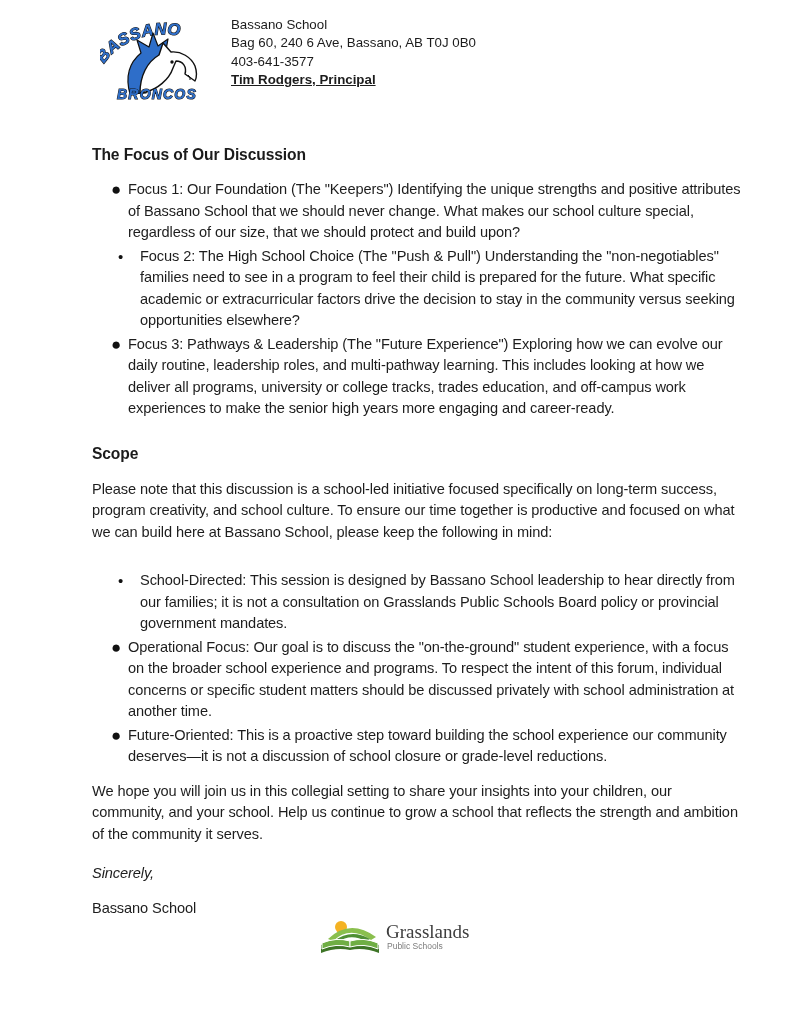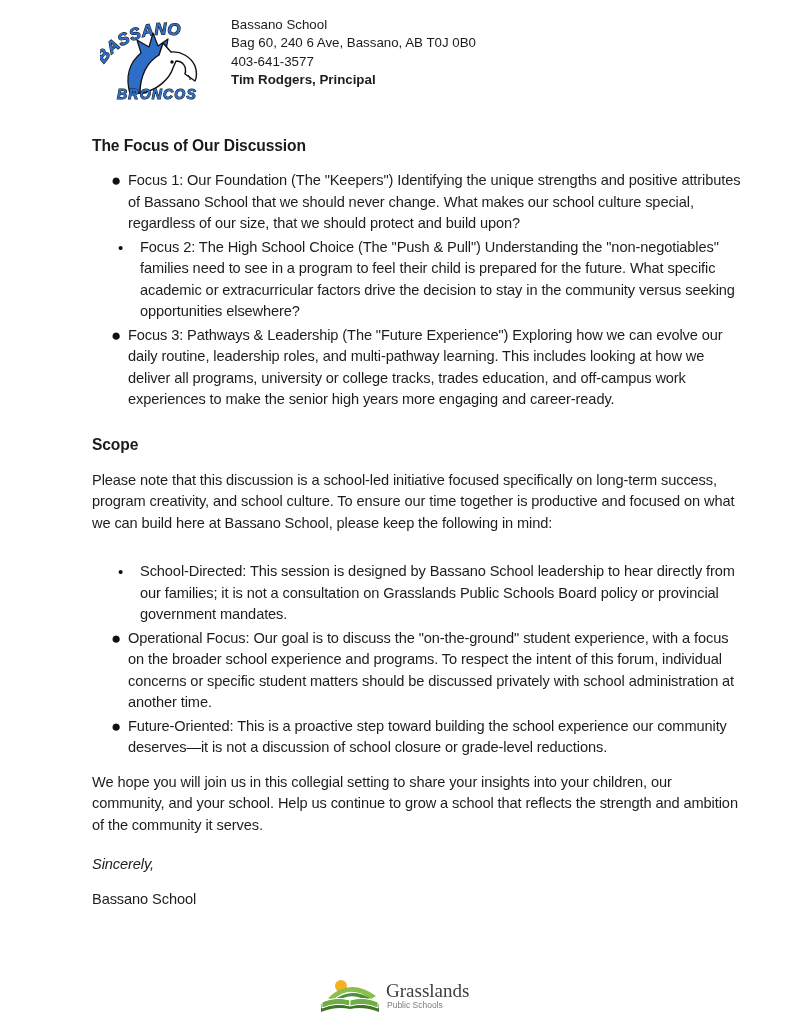--- a/index.html
+++ b/index.html
@@ -15,51 +15,51 @@
   }
 
   
   .letterhead { position: absolute; top: 16px; left: 100px; width: 620px; }
   .school-logo { position: absolute; left: 0; top: 4px; width: 113px; height: 82px; }
   .letterhead-text {
     position: absolute; left: 131px; top: 0;
     width: 480px; font-size: 13.3px; line-height: 18.4px; color: #1c1c1c;
   }
   .principal-row { position: relative; height: 20px; }
-  .principal-row .bold { font-weight: bold; }
+  .principal-row .bold { font-weight: bold; text-decoration: underline; }
   .vice-principal { position: absolute; left: 169px; top: 4px; white-space: nowrap; }
 
   
   .content {
     position: absolute; top: 132px; left: 92px; width: 655px;
     font-size: 14.6px; line-height: 21.5px; letter-spacing: -0.1px; color: #1d1d1d;
   }
   .content h1, .content h2 {
     font-size: 15.6px; line-height: 22px; font-weight: bold; color: #1b1b1b;
   }
-  .content h1 { margin: 3px 0 13px 0; }
+  .content h1 { margin: 12px 0 13px 0; }
   .content h2 { margin: 23px 0 7px 0; }
   p { margin: 0; }
   .scope-intro { margin: 14px 0 27px 0; }
   .closing-paragraph { margin: 13px 0 0 0; }
   .signoff { margin: 18px 0 0 0; font-style: italic; }
   .signature-names { margin: 13px 0 0 0; }
   .signature-org { margin: 13px 0 0 0; }
 
   
   ul.blist { list-style: none; margin: 0; padding: 0; }
   ul.blist li { position: relative; margin: 0 0 2px 0; }
   li.li-large { padding-left: 36px; }
   li.li-small { padding-left: 48px; }
   .marker { position: absolute; top: 0; line-height: 21.5px; color: #111; }
   li.li-large .marker { left: 19px; font-size: 17px; }
   li.li-small .marker { left: 26px; font-size: 15px; }
 
   
-  .footer { position: absolute; top: 972px; left: 0; width: 791px; display: flex; justify-content: center; }
+  .footer { position: absolute; top: 913px; left: 0; width: 791px; display: flex; justify-content: center; }
   .grasslands-logo { width: 152px; height: 44px; }
 </style>
 </head>
 <body>
 
 <div class="page">
 
   <header class="letterhead">
 
     <svg class="school-logo" viewBox="0 0 113 82">

